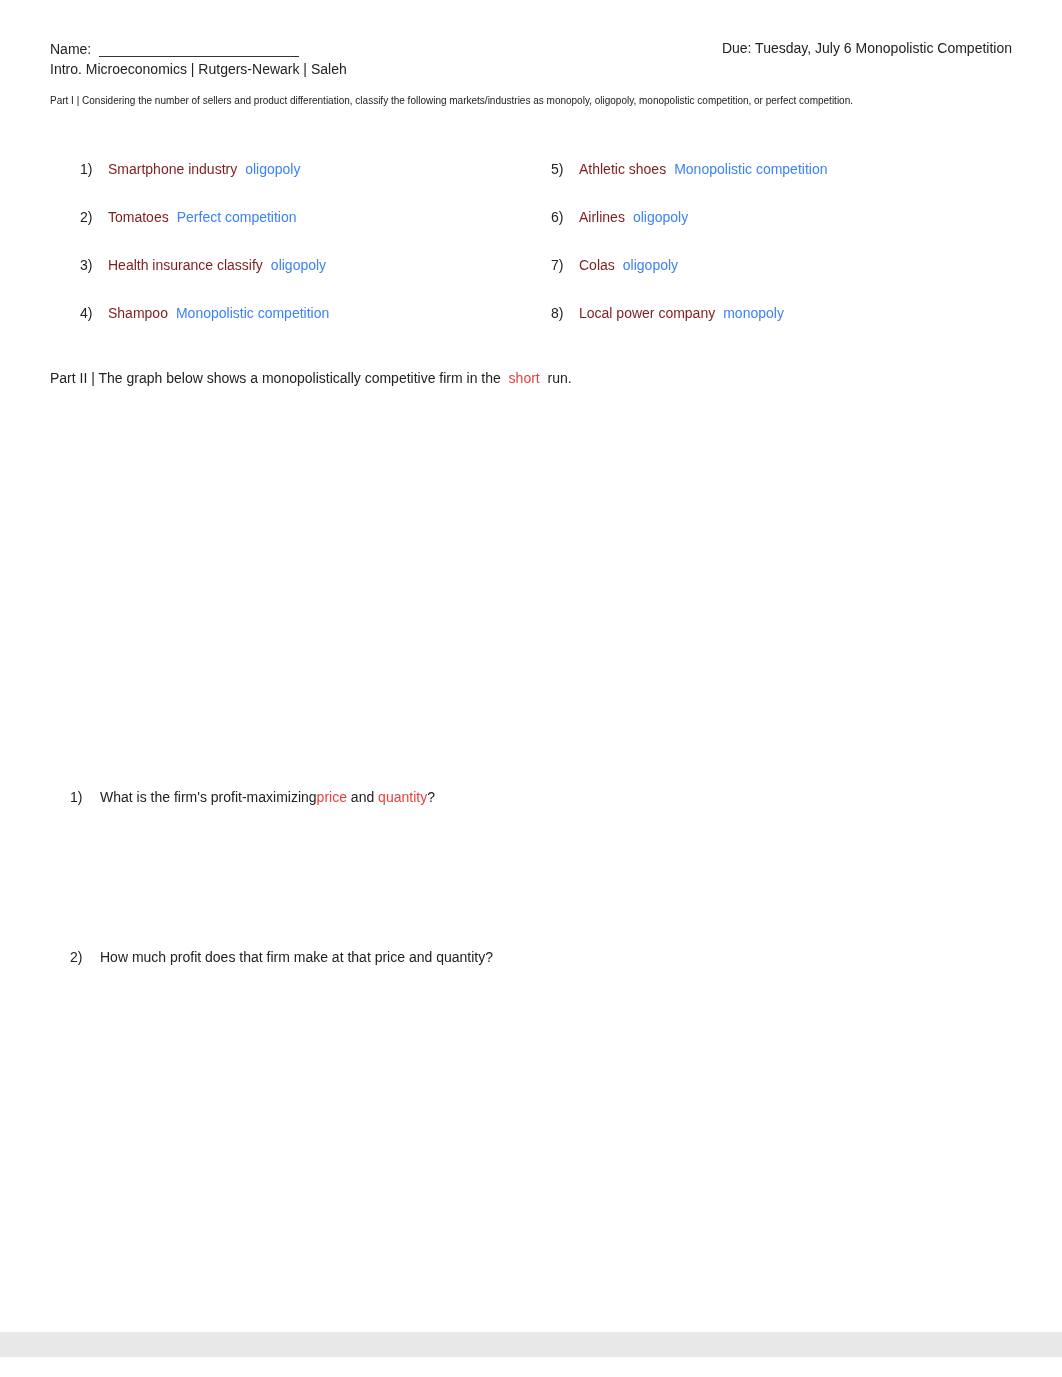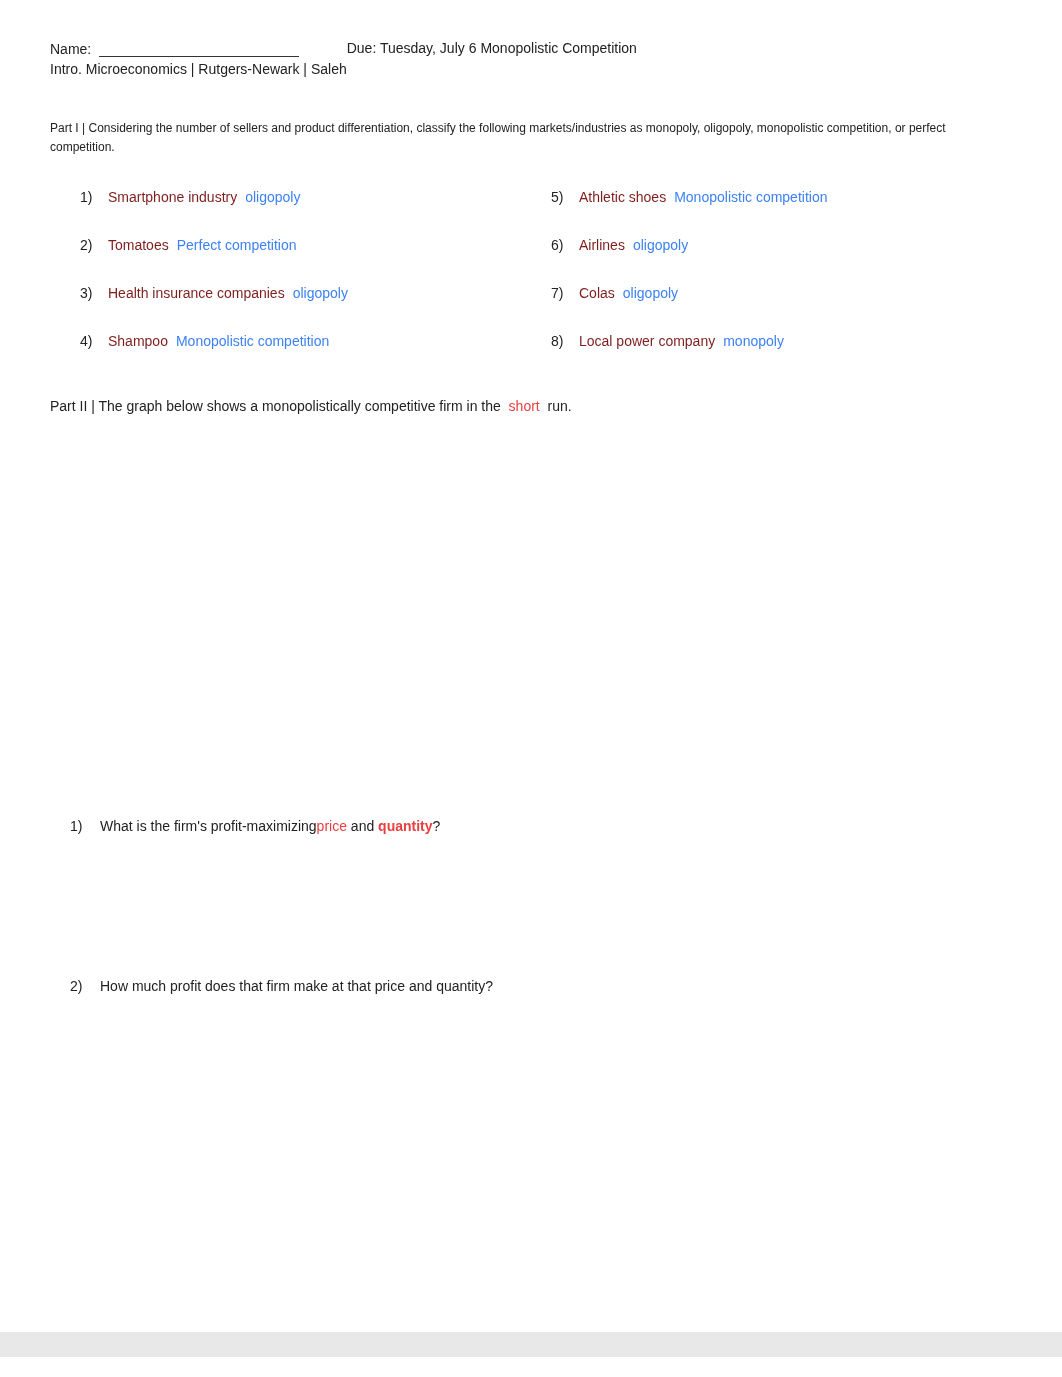--- a/index.html
+++ b/index.html
@@ -13,23 +13,23 @@
       font-size: 14px;
       color: #222;
       background: #fff;
       width: 1062px;
       min-height: 1377px;
       padding: 40px 50px;
     }
 
     .header {
       display: flex;
-      justify-content: flex-start;
+      justify-content: space-between;
       align-items: flex-start;
-      margin-bottom: 42px;
+      margin-bottom: 16px;
     }
 
     .header-left {
       display: flex;
       flex-direction: column;
       gap: 4px;
     }
 
     .header-right {
       display: flex;
@@ -44,23 +44,23 @@
       font-size: 14px;
     }
 
     .name-underline {
       display: inline-block;
       width: 200px;
       border-bottom: 1px solid #333;
     }
 
     .part-intro {
-      margin-bottom: 16px;
+      margin-bottom: 36px;
       line-height: 1.6;
-      font-size: 12px;
+      font-size: 10px;
     }
 
     .questions-grid {
       display: grid;
       grid-template-columns: 1fr 1fr;
       gap: 0;
       margin-bottom: 30px;
       margin-left: 20px;
     }
 
@@ -92,21 +92,20 @@
       font-size: 14px;
       line-height: 1.6;
     }
 
     .answer-red {
       color: #e84040;
     }
 
     .answer-orange-red {
       color: #e84040;
-      font-weight: bold;
     }
 
     .graph-area {
       width: 100%;
       height: 340px;
       margin: 20px 0;
       border: none;
     }
 
     .part-ii-questions {
@@ -167,21 +166,21 @@
   </div>
 
   <div class="question-item">
     <span class="question-number">6)</span>
     <span class="question-label">Airlines</span>
     <span class="answer-blue">oligopoly</span>
   </div>
 
   <div class="question-item">
     <span class="question-number">3)</span>
-    <span class="question-label">Health insurance companies</span>
+    <span class="question-label">Health insurance classify</span>
     <span class="answer-blue">oligopoly</span>
   </div>
 
   <div class="question-item">
     <span class="question-number">7)</span>
     <span class="question-label">Colas</span>
     <span class="answer-blue">oligopoly</span>
   </div>
 
   <div class="question-item">

